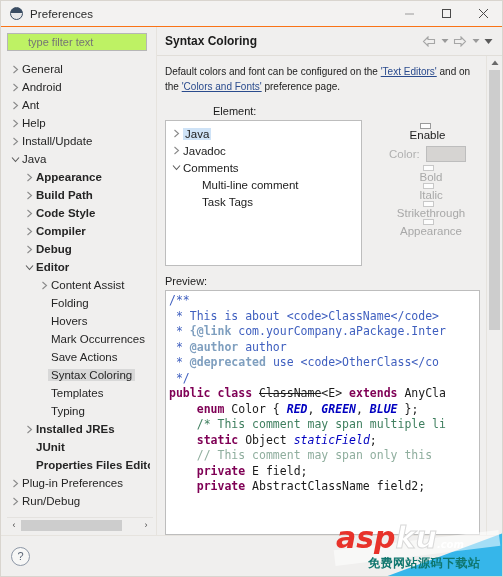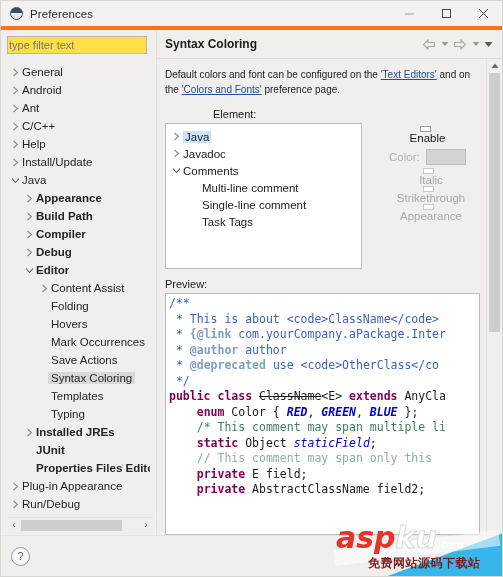--- a/index.html
+++ b/index.html
@@ -14,21 +14,21 @@
     position:absolute;left:0;top:0;width:503px;height:577px;
     background:#f0efee;
     border:1px solid #d9d5cf;
     box-sizing:border-box;
     display:flex;flex-direction:column;
   }
   
   .titlebar{
     height:25px;min-height:25px;background:#f3f2f1;
     display:flex;align-items:center;
-    border-bottom:4px solid #f97316;
+    border-bottom:1px solid #f97316;
     position:relative;
   }
   .title-icon{
     width:13px;height:13px;margin-left:9px;margin-right:7px;
     border-radius:50%;
     background:linear-gradient(180deg,#3b4d63 0 50%,#e9e9ea 50% 100%);
     border:1px solid #3b4d63;box-sizing:border-box;
   }
   .title-text{font-size:11.5px;color:#2b2b2b;letter-spacing:.1px;}
   .win-btns{position:absolute;right:0;top:0;height:25px;display:flex;}
@@ -40,23 +40,23 @@
   
   .body-row{flex:1;display:flex;min-height:0;}
   
   .leftcol{
     width:155px;min-width:155px;display:flex;flex-direction:column;
     padding:6px 0 0 6px;box-sizing:border-box;
   }
   .filter-wrap{padding-right:9px;}
   .filter-input{
     width:100%;height:18px;box-sizing:border-box;
-    border:1px solid #b6b6b6;background:#fde047;
+    border:1px solid #b6b6b6;background:#bef264;
     font-family:"Liberation Sans",sans-serif;font-size:11px;
-    color:#6f6f6f;padding:1px 1px;outline:none;
+    color:#6f6f6f;padding:1px 20px;outline:none;
   }
   .tree-outer{
     flex:1;margin-top:7px;margin-right:6px;
     display:flex;flex-direction:column;min-height:0;position:relative;justify-content:flex-end;
   }
   .tree{
     flex:1;overflow:hidden;background:#f0efee;
     padding-top:2px;position:relative;
   }
   .tnode{
@@ -183,21 +183,21 @@
     position:absolute;left:4px;top:4px;
     font-family:"DejaVu Sans",sans-serif;font-weight:bold;
     font-size:30px;line-height:30px;font-style:italic;
   }
   .wm-asp{color:#e8322a;}
   .wm-ku{color:#ffffff;-webkit-text-stroke:1px #d8d8d8;}
   .wm-com{color:#ffffff;font-size:10px;}
   .wm-sub{
     position:absolute;left:36px;top:36px;
     font-family:"DejaVu Sans",sans-serif;font-size:12px;font-weight:bold;
-    color:#7f1d1d;letter-spacing:.5px;
+    color:#0f766e;letter-spacing:.5px;
   }
 </style>
 </head>
 <body>
 
 <div class="dialog">
 
   <div class="titlebar">
     <div class="title-icon"></div>
     <div class="title-text">Preferences</div>
@@ -252,28 +252,20 @@
                 </svg>
               </span>
               <span class="lbl">Ant</span>
             </div>
             <div class="tnode lvl0">
               <span class="tw">
                 <svg width="7" height="9" viewBox="0 0 7 9">
                   <path d="M1.5 1 L5.5 4.5 L1.5 8" fill="none" stroke="#8a8a8a" stroke-width="1.1"></path>
                 </svg>
               </span>
-              <span class="lbl">C/C++</span>
-            </div>
-            <div class="tnode lvl0">
-              <span class="tw">
-                <svg width="7" height="9" viewBox="0 0 7 9">
-                  <path d="M1.5 1 L5.5 4.5 L1.5 8" fill="none" stroke="#8a8a8a" stroke-width="1.1"></path>
-                </svg>
-              </span>
               <span class="lbl">Help</span>
             </div>
             <div class="tnode lvl0">
               <span class="tw">
                 <svg width="7" height="9" viewBox="0 0 7 9">
                   <path d="M1.5 1 L5.5 4.5 L1.5 8" fill="none" stroke="#8a8a8a" stroke-width="1.1"></path>
                 </svg>
               </span>
               <span class="lbl">Install/Update</span>
             </div>
@@ -300,20 +292,28 @@
                 </svg>
               </span>
               <span class="lbl">Build Path</span>
             </div>
             <div class="tnode lvl1">
               <span class="tw">
                 <svg width="7" height="9" viewBox="0 0 7 9">
                   <path d="M1.5 1 L5.5 4.5 L1.5 8" fill="none" stroke="#8a8a8a" stroke-width="1.1"></path>
                 </svg>
               </span>
+              <span class="lbl">Code Style</span>
+            </div>
+            <div class="tnode lvl1">
+              <span class="tw">
+                <svg width="7" height="9" viewBox="0 0 7 9">
+                  <path d="M1.5 1 L5.5 4.5 L1.5 8" fill="none" stroke="#8a8a8a" stroke-width="1.1"></path>
+                </svg>
+              </span>
               <span class="lbl">Compiler</span>
             </div>
             <div class="tnode lvl1">
               <span class="tw">
                 <svg width="7" height="9" viewBox="0 0 7 9">
                   <path d="M1.5 1 L5.5 4.5 L1.5 8" fill="none" stroke="#8a8a8a" stroke-width="1.1"></path>
                 </svg>
               </span>
               <span class="lbl">Debug</span>
             </div>
@@ -376,21 +376,21 @@
             <div class="tnode lvl1">
               <span class="tw"></span>
               <span class="lbl">Properties Files Edito</span>
             </div>
             <div class="tnode lvl0">
               <span class="tw">
                 <svg width="7" height="9" viewBox="0 0 7 9">
                   <path d="M1.5 1 L5.5 4.5 L1.5 8" fill="none" stroke="#8a8a8a" stroke-width="1.1"></path>
                 </svg>
               </span>
-              <span class="lbl">Plug-in Appearance</span>
+              <span class="lbl">Plug-in Preferences</span>
             </div>
             <div class="tnode lvl0">
               <span class="tw">
                 <svg width="7" height="9" viewBox="0 0 7 9">
                   <path d="M1.5 1 L5.5 4.5 L1.5 8" fill="none" stroke="#8a8a8a" stroke-width="1.1"></path>
                 </svg>
               </span>
               <span class="lbl">Run/Debug</span>
             </div>
           </div>
@@ -469,38 +469,39 @@
                     <svg width="9" height="7" viewBox="0 0 9 7">
                       <path d="M1 1.5 L4.5 5.5 L8 1.5" fill="none" stroke="#5a5a5a" stroke-width="1.1"></path>
                     </svg>
                   </span>
                   <span class="lbl">Comments</span>
                 </div>
                 <div class="enode e-l1">
                   <span class="lbl">Multi-line comment</span>
                 </div>
                 <div class="enode e-l1">
-                  <span class="lbl">Single-line comment</span>
-                </div>
-                <div class="enode e-l1">
                   <span class="lbl">Task Tags</span>
                 </div>
               </div>
             <div class="attrs">
               <div class="cbrow on">
                 <span class="cbox"></span>
                 <span>Enable</span>
               </div>
               <div class="colorrow">
                 <span class="colorlbl">Color:</span>
                 <span class="colorbtn" style="background: rgb(214, 212, 210);"></span>
               </div>
               <div id="attr-options">
                   <div class="cbrow ind1">
                     <span class="cbox"></span>
+                    <span>Bold</span>
+                  </div>
+                  <div class="cbrow ind1">
+                    <span class="cbox"></span>
                     <span>Italic</span>
                   </div>
                   <div class="cbrow ind1">
                     <span class="cbox"></span>
                     <span>Strikethrough</span>
                   </div>
                   <div class="cbrow ind1">
                     <span class="cbox"></span>
                     <span>Appearance</span>
                   </div>

